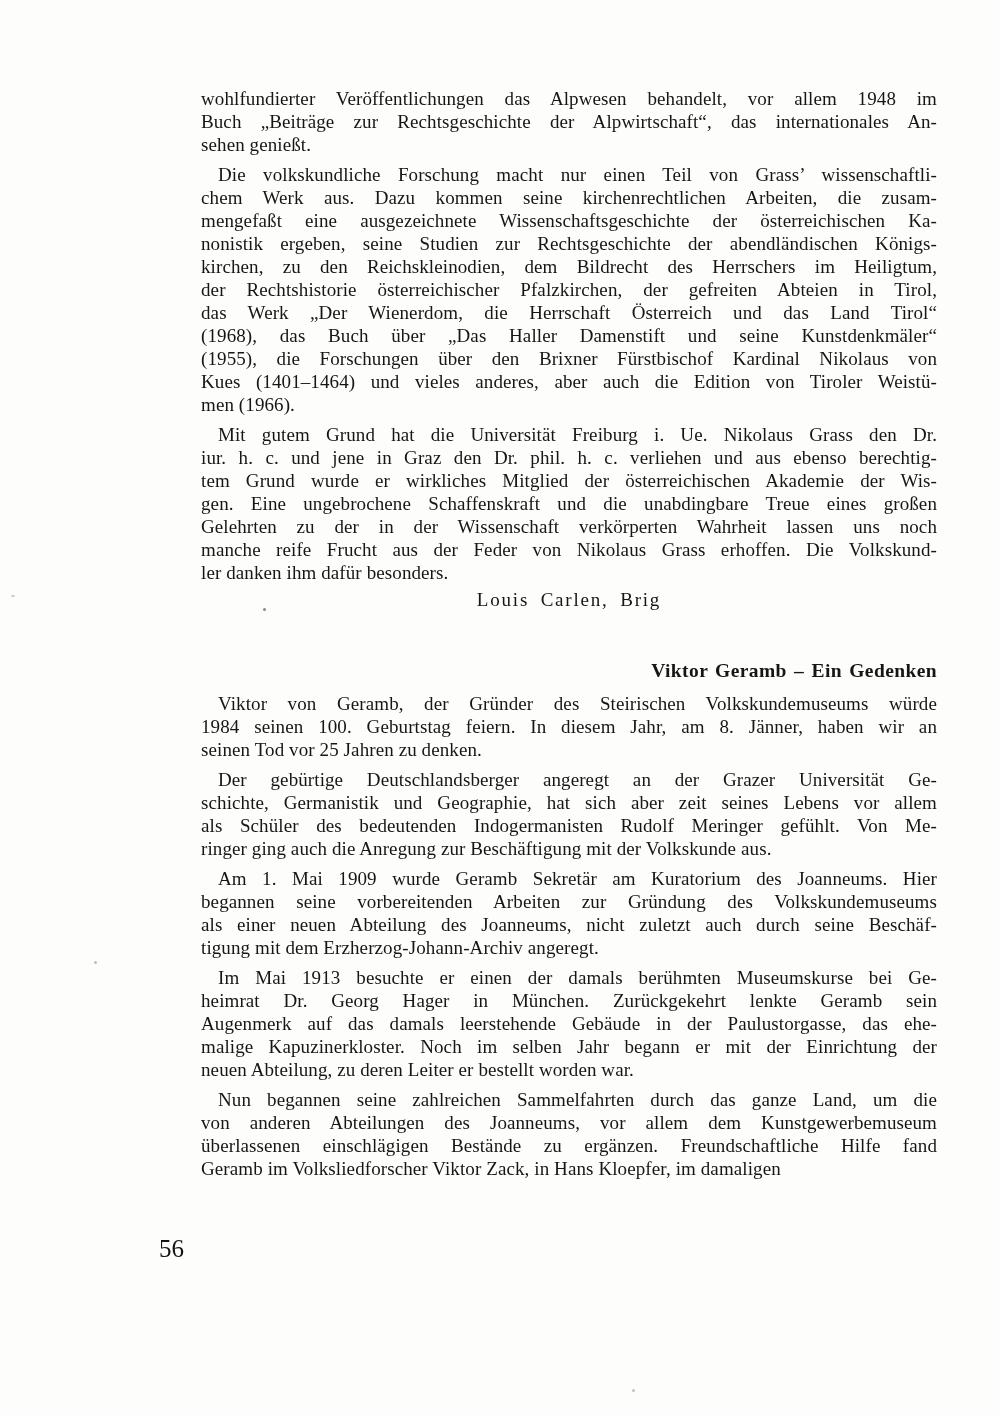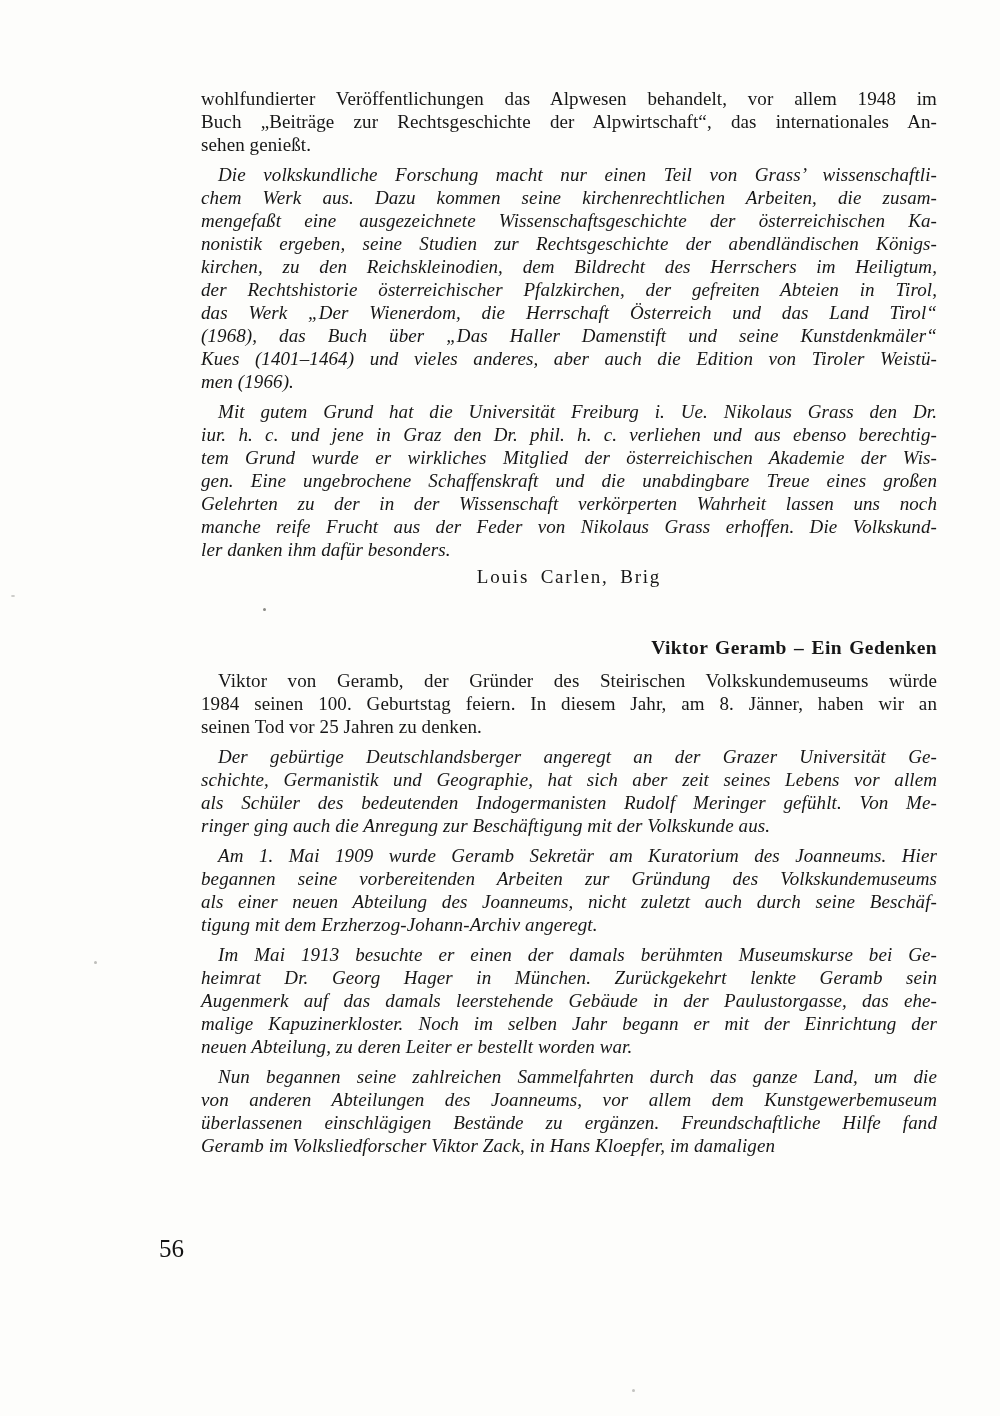--- a/index.html
+++ b/index.html
@@ -14,21 +14,21 @@
   }
   .textblock {
     position: absolute;
     left: 155px;
     top: 87px;
     width: 736px;
     font-size: 19px;
     margin-left: 46px;
   }
   .para { margin: 0; }
-  .para + .para { margin-top: 7px; font-style: italic; }
+  .para + .para { margin-top: 7px; }
   .line {
     height: 23px;
     line-height: 23px;
     text-align: justify;
     text-align-last: justify;
     white-space: nowrap;
     letter-spacing: 0.1px;
   }
   .line.last {
     text-align: left;
@@ -82,20 +82,21 @@
           </div>
           <div class="para indent">
             <div class="line">Die volkskundliche Forschung macht nur einen Teil von Grass’ wissenschaftli-</div>
             <div class="line">chem Werk aus. Dazu kommen seine kirchenrechtlichen Arbeiten, die zusam-</div>
             <div class="line">mengefaßt eine ausgezeichnete Wissenschaftsgeschichte der österreichischen Ka-</div>
             <div class="line">nonistik ergeben, seine Studien zur Rechtsgeschichte der abendländischen Königs-</div>
             <div class="line">kirchen, zu den Reichskleinodien, dem Bildrecht des Herrschers im Heiligtum,</div>
             <div class="line">der Rechtshistorie österreichischer Pfalzkirchen, der gefreiten Abteien in Tirol,</div>
             <div class="line">das Werk „Der Wienerdom, die Herrschaft Österreich und das Land Tirol“</div>
             <div class="line">(1968), das Buch über „Das Haller Damenstift und seine Kunstdenkmäler“</div>
+            <div class="line">(1955), die Forschungen über den Brixner Fürstbischof Kardinal Nikolaus von</div>
             <div class="line">Kues (1401–1464) und vieles anderes, aber auch die Edition von Tiroler Weistü-</div>
             <div class="line last">men (1966).</div>
           </div>
           <div class="para indent">
             <div class="line">Mit gutem Grund hat die Universität Freiburg i. Ue. Nikolaus Grass den Dr.</div>
             <div class="line">iur. h. c. und jene in Graz den Dr. phil. h. c. verliehen und aus ebenso berechtig-</div>
             <div class="line">tem Grund wurde er wirkliches Mitglied der österreichischen Akademie der Wis-</div>
             <div class="line">gen. Eine ungebrochene Schaffenskraft und die unabdingbare Treue eines großen</div>
             <div class="line">Gelehrten zu der in der Wissenschaft verkörperten Wahrheit lassen uns noch</div>
             <div class="line">manche reife Frucht aus der Feder von Nikolaus Grass erhoffen. Die Volkskund-</div>

